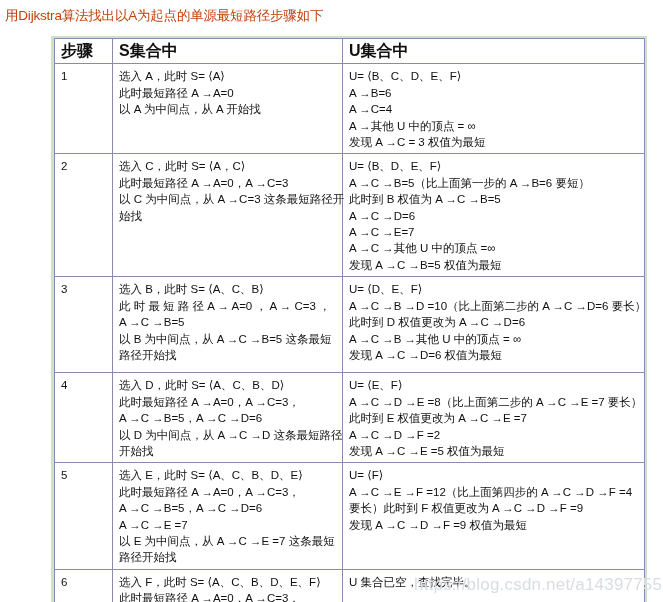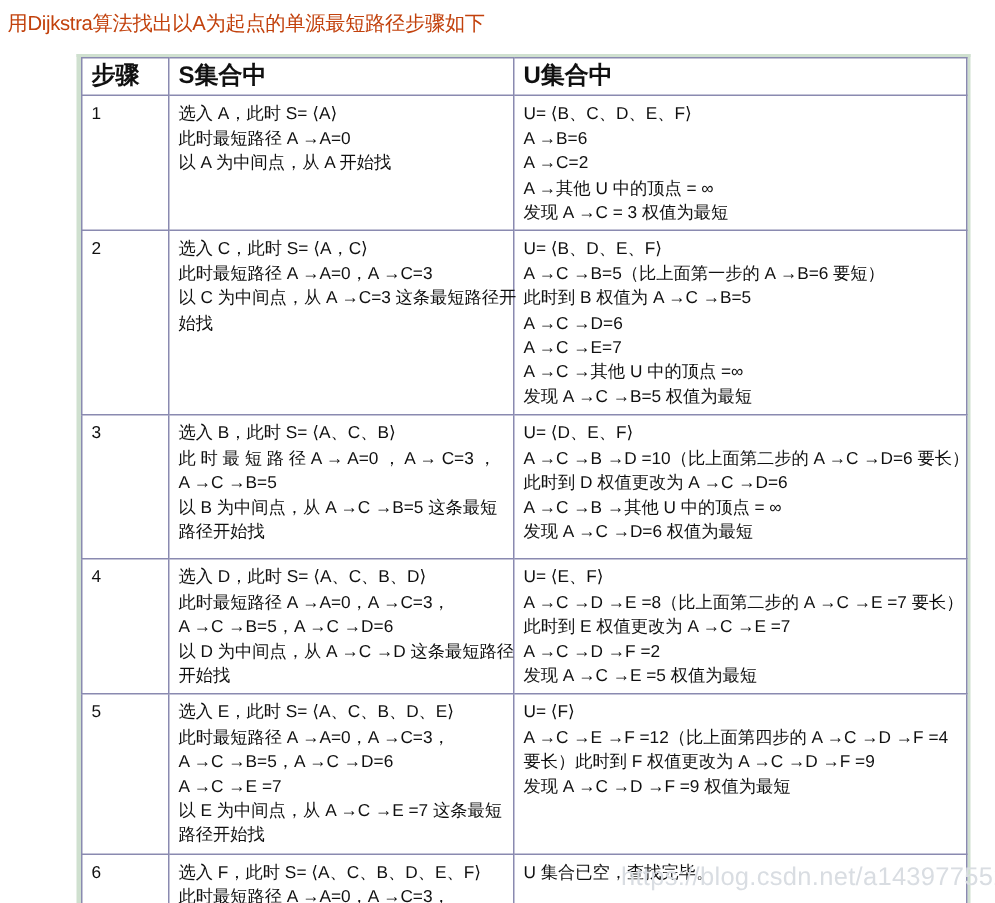--- a/index.html
+++ b/index.html
@@ -121,21 +121,21 @@
       <tr class="r1">
         <td class="step-num">1</td>
         <td class="cell-lines">
             <div>选入 A，此时 S= ⟨A⟩</div>
             <div>此时最短路径 A →A=0</div>
             <div>以 A 为中间点，从 A 开始找</div>
           </td>
         <td class="cell-lines">
             <div>U= ⟨B、C、D、E、F⟩</div>
             <div>A →B=6</div>
-            <div>A →C=2</div>
+            <div>A →C=4</div>
             <div>A →其他 U 中的顶点 = ∞</div>
             <div>发现 A →C = 3 权值为最短</div>
           </td>
       </tr>
       <tr class="r2">
         <td class="step-num">2</td>
         <td class="cell-lines">
             <div>选入 C，此时 S= ⟨A，C⟩</div>
             <div>此时最短路径 A →A=0，A →C=3</div>
             <div>以 C 为中间点，从 A →C=3 这条最短路径开</div>

